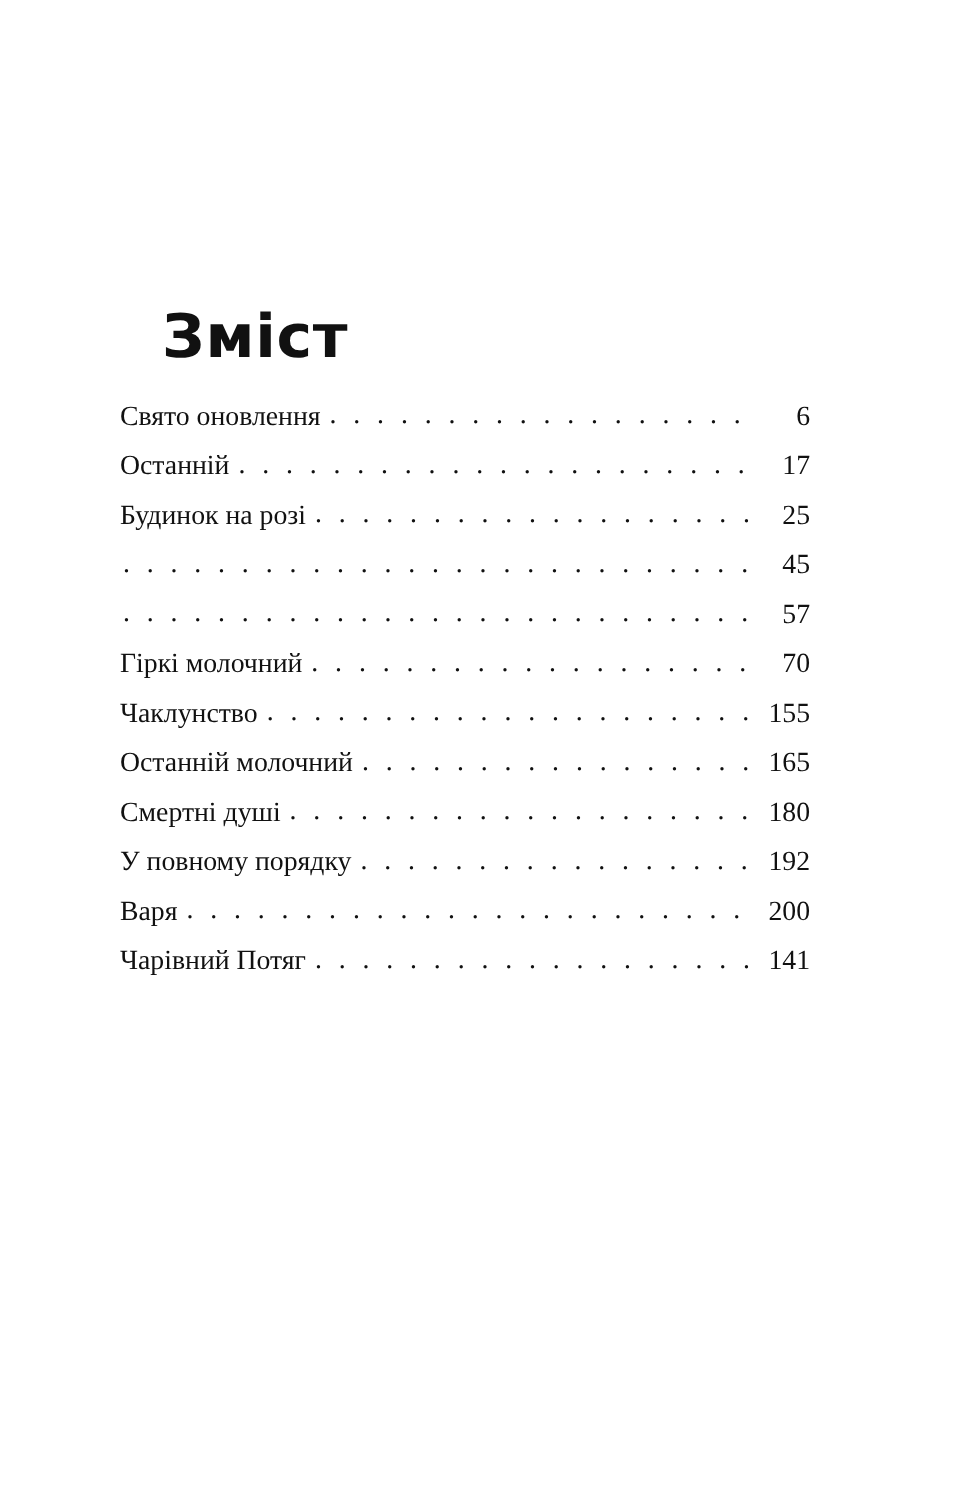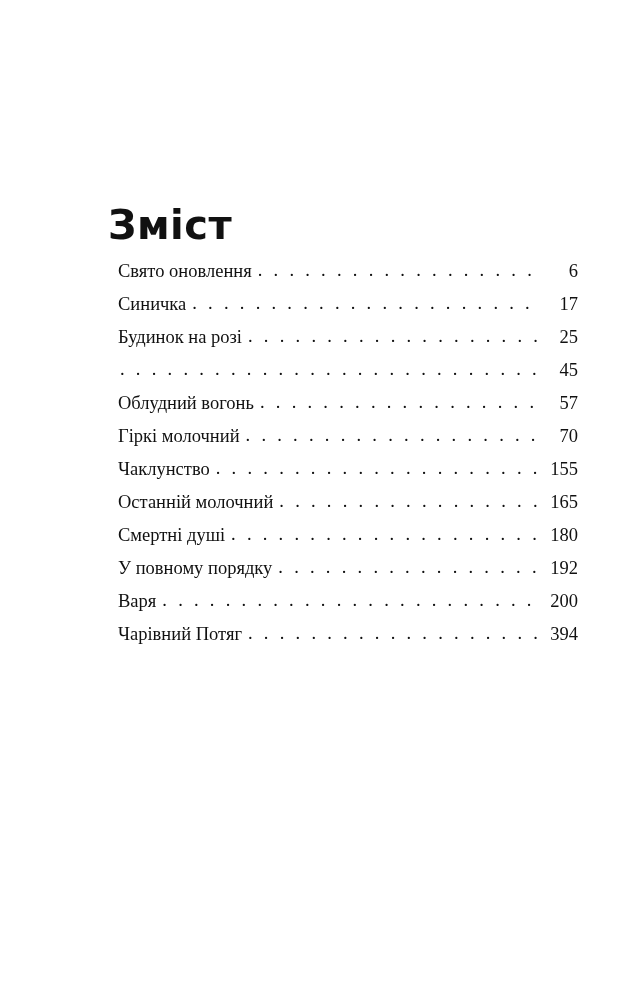--- a/index.html
+++ b/index.html
@@ -35,27 +35,26 @@
     line-height: 1;
   }
   .toc-list {
     position: absolute;
     left: 80px;
     top: 262px;
     width: 460px;
   }
   .toc-entry {
     display: flex;
-    align-items: flex-start;
+    align-items: center;
     width: 100%;
     font-size: 18.5px;
     line-height: 1;
     height: 33px;
     color: #111111;
-    margin-left: 38px;
   }
   .toc-label {
     white-space: nowrap;
     padding-right: 4px;
   }
   .toc-dots {
     flex: 1 1 auto;
     overflow: hidden;
     white-space: nowrap;
     font-size: 18.5px;
@@ -80,38 +79,37 @@
 
   <div class="toc-list">
 
     <div class="toc-entry">
       <span class="toc-label">Свято оновлення</span>
       <span class="toc-dots">. . . . . . . . . . . . . . . . . . . . . . . . . . . . . . . . . . . . . . . . . . . . . . . . . . . . . . . . . . . . . . . . . . . . . .</span>
       <span class="toc-page">6</span>
     </div>
 
     <div class="toc-entry">
-      <span class="toc-label">Синичка</span>
+      <span class="toc-label">Останній</span>
       <span class="toc-dots">. . . . . . . . . . . . . . . . . . . . . . . . . . . . . . . . . . . . . . . . . . . . . . . . . . . . . . . . . . . . . . . . . . . . . .</span>
       <span class="toc-page">17</span>
     </div>
 
     <div class="toc-entry">
       <span class="toc-label">Будинок на розі</span>
       <span class="toc-dots">. . . . . . . . . . . . . . . . . . . . . . . . . . . . . . . . . . . . . . . . . . . . . . . . . . . . . . . . . . . . . . . . . . . . . .</span>
       <span class="toc-page">25</span>
     </div>
 
     <div class="toc-entry">
       <span class="toc-dots">. . . . . . . . . . . . . . . . . . . . . . . . . . . . . . . . . . . . . . . . . . . . . . . . . . . . . . . . . . . . . . . . . . . . . .</span>
       <span class="toc-page">45</span>
     </div>
 
     <div class="toc-entry">
-      <span class="toc-label">Облудний вогонь</span>
       <span class="toc-dots">. . . . . . . . . . . . . . . . . . . . . . . . . . . . . . . . . . . . . . . . . . . . . . . . . . . . . . . . . . . . . . . . . . . . . .</span>
       <span class="toc-page">57</span>
     </div>
 
     <div class="toc-entry">
       <span class="toc-label">Гіркі молочний</span>
       <span class="toc-dots">. . . . . . . . . . . . . . . . . . . . . . . . . . . . . . . . . . . . . . . . . . . . . . . . . . . . . . . . . . . . . . . . . . . . . .</span>
       <span class="toc-page">70</span>
     </div>
 
@@ -141,17 +139,17 @@
 
     <div class="toc-entry">
       <span class="toc-label">Варя</span>
       <span class="toc-dots">. . . . . . . . . . . . . . . . . . . . . . . . . . . . . . . . . . . . . . . . . . . . . . . . . . . . . . . . . . . . . . . . . . . . . .</span>
       <span class="toc-page">200</span>
     </div>
 
     <div class="toc-entry">
       <span class="toc-label">Чарівний Потяг</span>
       <span class="toc-dots">. . . . . . . . . . . . . . . . . . . . . . . . . . . . . . . . . . . . . . . . . . . . . . . . . . . . . . . . . . . . . . . . . . . . . .</span>
-      <span class="toc-page">394</span>
+      <span class="toc-page">141</span>
     </div>
 
   </div>
 </div>
 
 </body></html>

